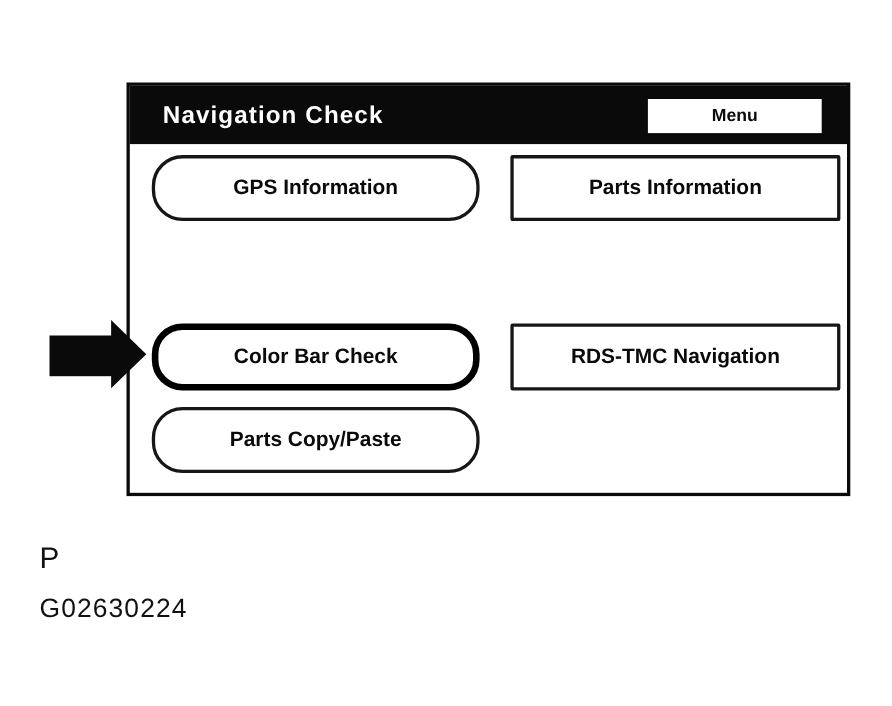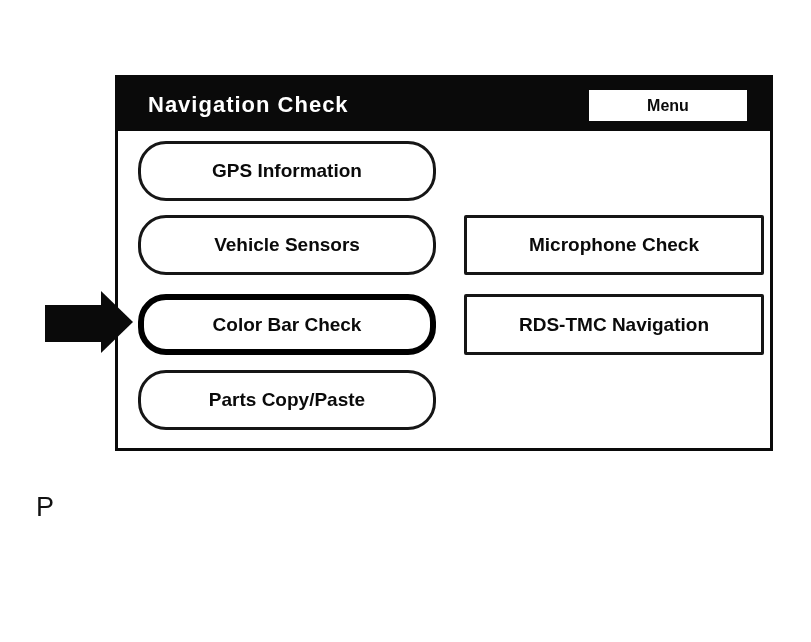--- a/index.html
+++ b/index.html
@@ -109,34 +109,34 @@
 
   <div class="screen-panel">
 
     <div class="title-bar">
       <span class="title-text">Navigation Check</span>
       <div class="menu-button">Menu</div>
     </div>
 
     <div class="touch-button col-left row-1">GPS Information</div>
 
+    <div class="touch-button col-right row-1">Parts Information</div>
 
-    <div class="touch-button col-left row-2">Vehicle Sensors</div>
 
-    <div class="touch-button col-right row-2">Microphone Check</div>
 
     <div class="touch-button col-left row-3 selected">Color Bar Check</div>
 
     <div class="touch-button col-right row-3">RDS-TMC Navigation</div>
 
     <div class="touch-button col-left row-4">Parts Copy/Paste</div>
 
   </div>
 
   <div class="pointer-arrow">
     <div class="shaft"></div>
     <div class="head"></div>
   </div>
 
   <div class="caption-line1">P</div>
 
+  <div class="caption-line2">G02630224</div>
 
 </div>
 
 </body></html>

